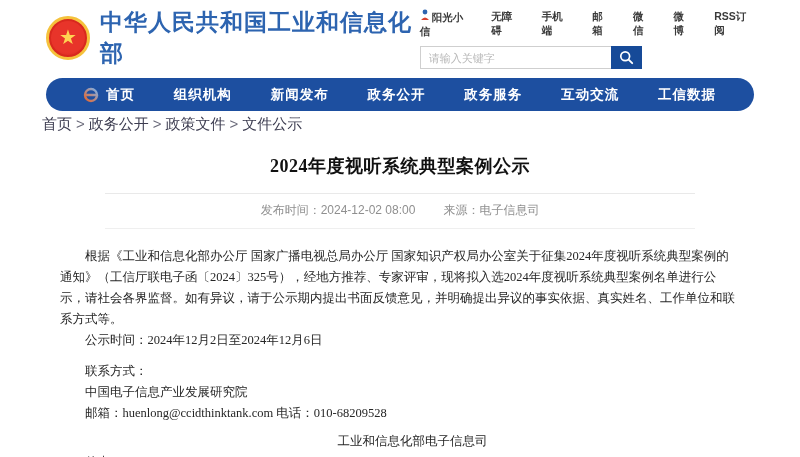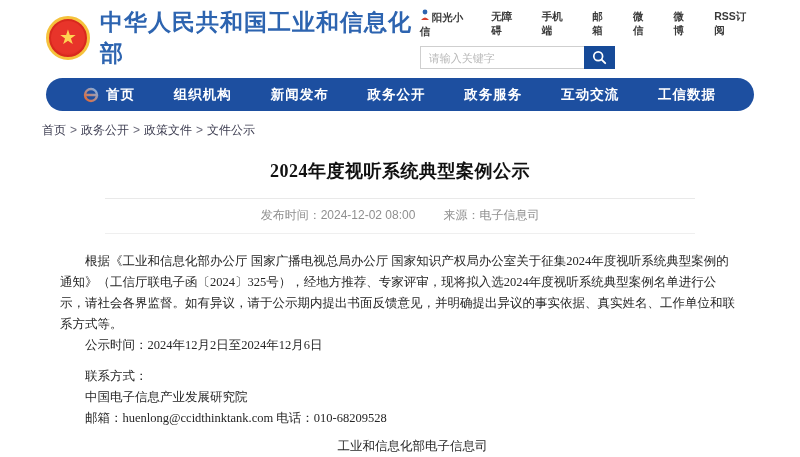--- a/index.html
+++ b/index.html
@@ -18,36 +18,36 @@
   .brand-text { display:flex; }
   .site-title { color:#2d64b0; font-size:23px; font-weight:bold; letter-spacing:1px; }
   .site-subtitle { color:#4f7fc0; font-size:8.5px; margin-top:3px; letter-spacing:.2px; }
 
   .header-right { display:flex; flex-direction:column; align-items:flex-start; padding-top:2px; }
   .top-links { display:flex; align-items:center; gap:21px; font-size:10.5px;
     color:#3a3a3a; font-weight:600; }
   .top-links a { color:#3a3a3a; text-decoration:none; cursor:pointer; }
   .sun-icon { width:10px; height:12px; display:inline-block; margin-right:2px; }
   .search-row { display:flex; margin-top:7px; }
-  .search-input { width:164px; height:23px; border:1px solid #cfcfcf; border-right:none;
+  .search-input { width:191px; height:23px; border:1px solid #cfcfcf; border-right:none;
     font-size:11px; padding:0 8px; color:#333; outline:none; }
   .search-input::placeholder { color:#b9b9b9; }
   .search-btn { width:31px; height:23px; background:#164a98; border:none; cursor:pointer;
     display:flex; align-items:center; justify-content:center; }
 
   
   .nav { margin:9px 46px 0 46px; height:33px; background:#1d4fa0; border-radius:17px;
     display:flex; align-items:center; padding:0 38px 0 36px; }
   .nav-logo { width:18px; height:18px; margin-right:6px; flex:0 0 auto; }
   .nav-items { flex:1; display:flex; justify-content:space-between; align-items:center; }
   .nav-item { color:#ffffff; font-size:13.5px; font-weight:600; text-decoration:none;
     cursor:pointer; letter-spacing:1px; }
 
   
-  .breadcrumb { margin:11px 46px 0 42px; font-size:12px; color:#3c3c50; }
+  .breadcrumb { margin:4px 46px 0 42px; font-size:15px; color:#3c3c50; }
   .breadcrumb a { color:#3c3c50; text-decoration:none; cursor:pointer; }
   .crumb-sep { margin:0 4px; color:#6a6a7a; }
 
   
   .article { margin:0 60px; }
   .article-title { margin-top:20px; text-align:center; font-size:18px; font-weight:bold;
     color:#111; font-family:"Liberation Serif","DejaVu Serif",serif; letter-spacing:.5px; }
   .meta-row { margin:15px 45px 0 45px; border-top:1px solid #e9e9e9; border-bottom:1px solid #efefef;
     padding:8px 0 9px 0; text-align:center; font-size:12px; color:#8f8f8f; }
   .meta-row .meta-gap { display:inline-block; width:28px; }

